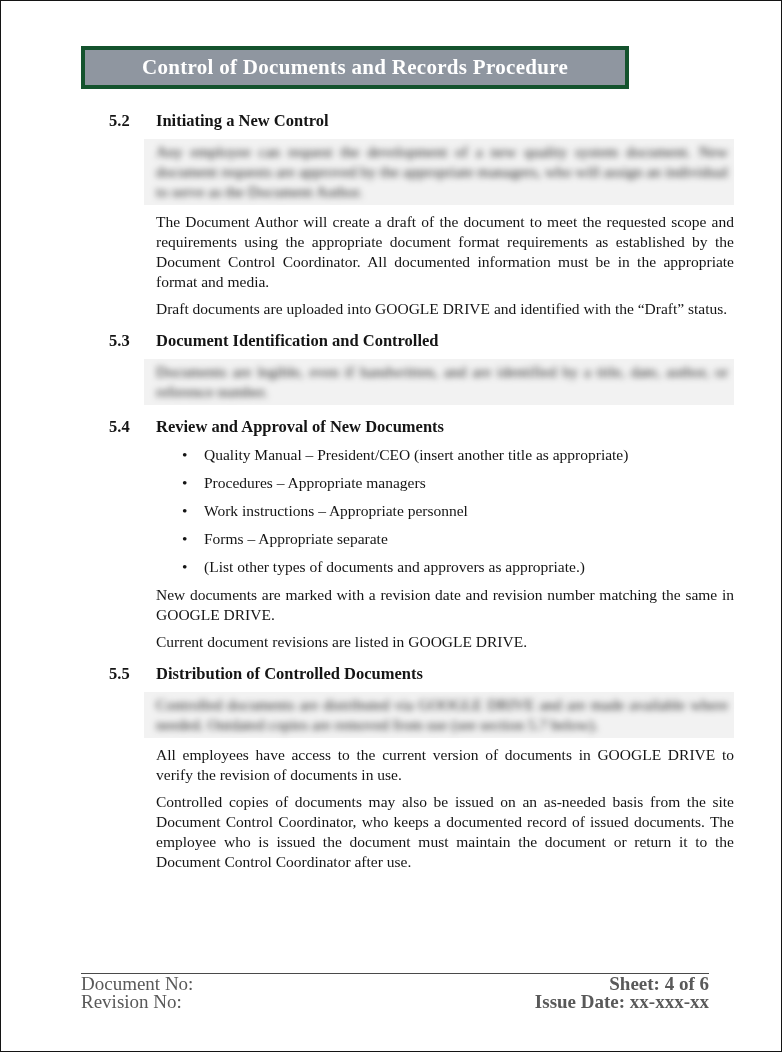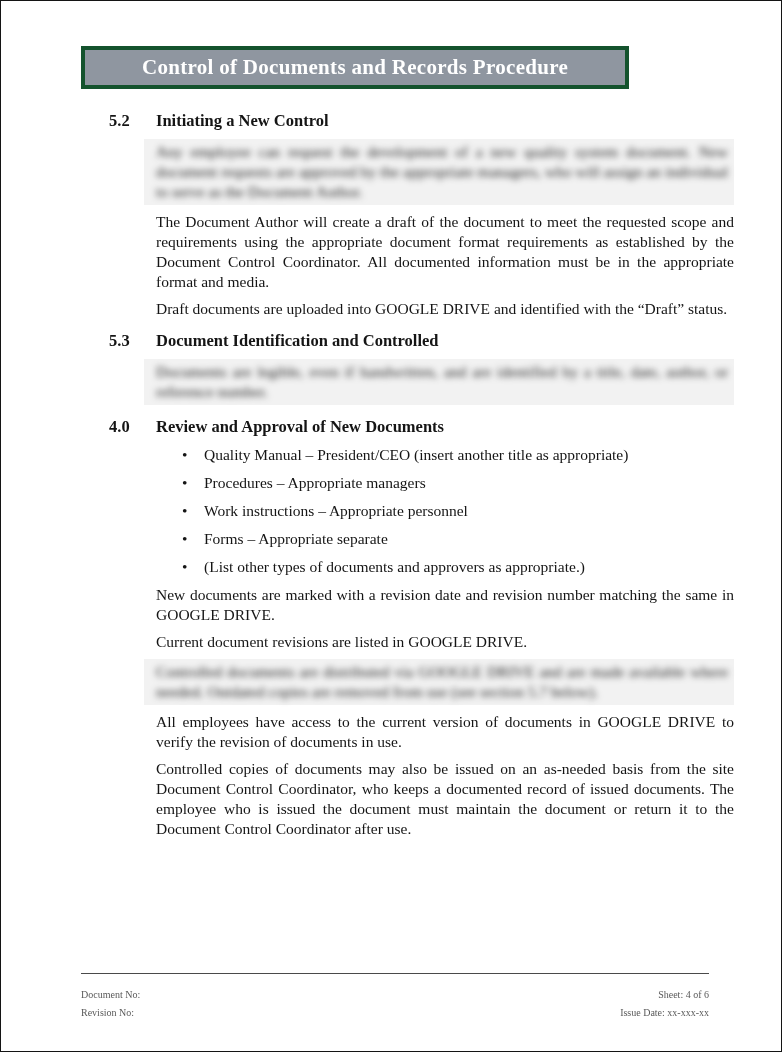--- a/index.html
+++ b/index.html
@@ -81,28 +81,28 @@
   ul.bullets li .dot {
     position:absolute;
     left:76px; top:0;
     font-size:15.5px;
   }
   .footer {
     position:absolute;
     left:80px; top:972px;
     width:628px;
     border-top:1px solid #4a4a4a;
-    padding-top:12px;
+    padding-top:1px;
     display:flex;
     justify-content:space-between;
     color:#595959;
-    font-size:10px;
+    font-size:19px;
     line-height:18px;
   }
-  .footer .col-right { text-align:right; }
+  .footer .col-right { text-align:right;font-weight:bold; }
   b { font-weight:normal; }
 </style>
 </head>
 <body>
 
 <div class="page">
 
   <div class="banner">
     <span class="title">Control of Documents and Records Procedure</span>
   </div>
@@ -121,33 +121,37 @@
 
     <div class="sec-heading">
       <span class="sec-num">5.3</span>
       <span class="sec-title">Document Identification and Controlled</span>
     </div>
     <div class="blurwrap">
       <p class="btxt">Documents are legible, even if handwritten, and are identified by a title, date, author, or reference number.</p>
     </div>
 
     <div class="sec-heading">
-      <span class="sec-num">4.0</span>
+      <span class="sec-num">5.4</span>
       <span class="sec-title">Review and Approval of New Documents</span>
     </div>
     <ul class="bullets">
       <li><span class="dot">•</span><span>Quality Manual – President/CEO (insert another title as appropriate)</span></li>
       <li><span class="dot">•</span><span>Procedures – Appropriate managers</span></li>
       <li><span class="dot">•</span><span>Work instructions – Appropriate personnel</span></li>
       <li><span class="dot">•</span><span>Forms – Appropriate separate</span></li>
       <li><span class="dot">•</span><span>(List other types of documents and approvers as appropriate.)</span></li>
     </ul>
     <p class="para">New documents are marked with a revision date and revision number matching the same in <b>GOOGLE DRIVE</b>.</p>
     <p class="para">Current document revisions are listed in <b>GOOGLE DRIVE</b>.</p>
 
+    <div class="sec-heading">
+      <span class="sec-num">5.5</span>
+      <span class="sec-title">Distribution of Controlled Documents</span>
+    </div>
     <div class="blurwrap">
       <p class="btxt">Controlled documents are distributed via <b>GOOGLE DRIVE</b> and are made available where needed. Outdated copies are removed from use (see section 5.7 below).</p>
     </div>
     <p class="para">All employees have access to the current version of documents in <b>GOOGLE DRIVE</b> to verify the revision of documents in use.</p>
     <p class="para">Controlled copies of documents may also be issued on an as-needed basis from the site Document Control Coordinator, who keeps a documented record of issued documents.  The employee who is issued the document must maintain the document or return it to the Document Control Coordinator after use.</p>
 
   </div>
 
   <div class="footer">
     <div class="col-left">

